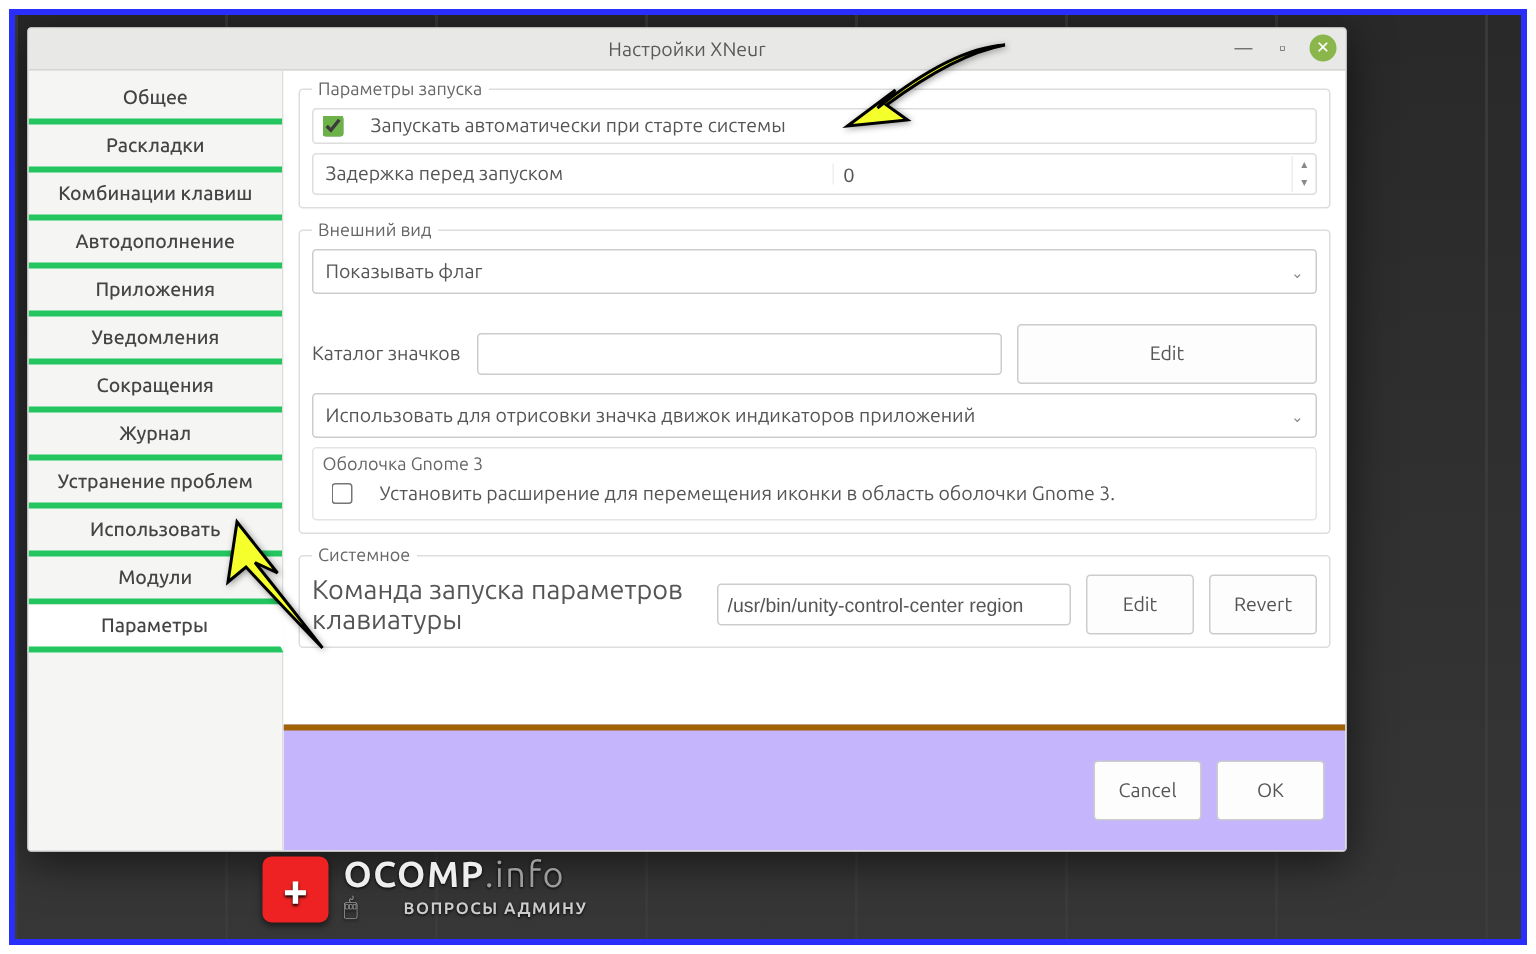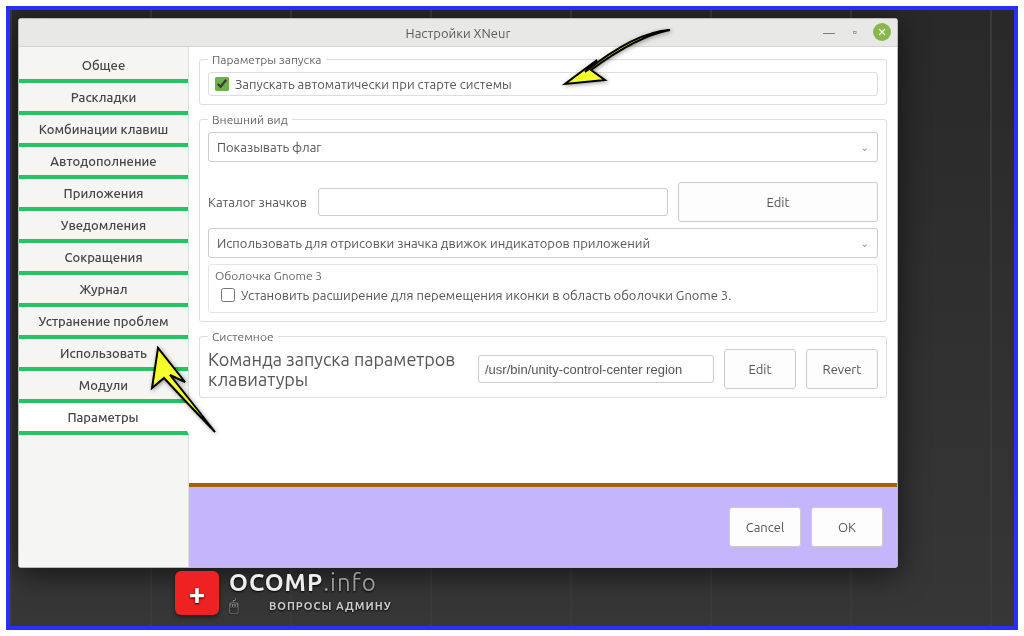--- a/index.html
+++ b/index.html
@@ -101,21 +101,21 @@
     margin-bottom: 8px;
     padding: 6px 8px 8px 8px;
     background:#fff;
   }
   legend {
     font-size: 12px;
     color: #666;
     padding: 0 4px;
   }
   .ck {
-    display:flex; align-items:center; gap:6px;
+    display:flex; align-items:center; gap:18px;
     padding: 4px 6px;
     border-radius:3px;
   }
   .ck.highlight { background:#fff; border:1px solid #ddd; }
   input[type=checkbox]{ width:14px; height:14px; accent-color:#6db249; }
   .label { font-size:13px; color:#555; }
   .delay-row {
     display:flex; align-items:center;
     border:1px solid #ddd; border-radius:3px;
     margin-top:6px;
@@ -222,20 +222,30 @@
 
       <div class="main">
         <div class="content">
 
           <fieldset>
             <legend>Параметры запуска</legend>
             <div class="ck highlight">
               <input type="checkbox" id="autostart" checked="" style="">
               <span class="label">Запускать автоматически при старте системы</span>
             </div>
+            <div class="delay-row">
+              <div class="dl">Задержка перед запуском</div>
+              <div class="dv">
+                <input type="text" value="0" style="">
+                <div class="spin">
+                  <span>▴</span>
+                  <span>▾</span>
+                </div>
+              </div>
+            </div>
           </fieldset>
 
           <fieldset>
             <legend>Внешний вид</legend>
 
             <div class="select">
               <span>Показывать флаг</span>
               <span class="chev">⌄</span>
             </div>
 

